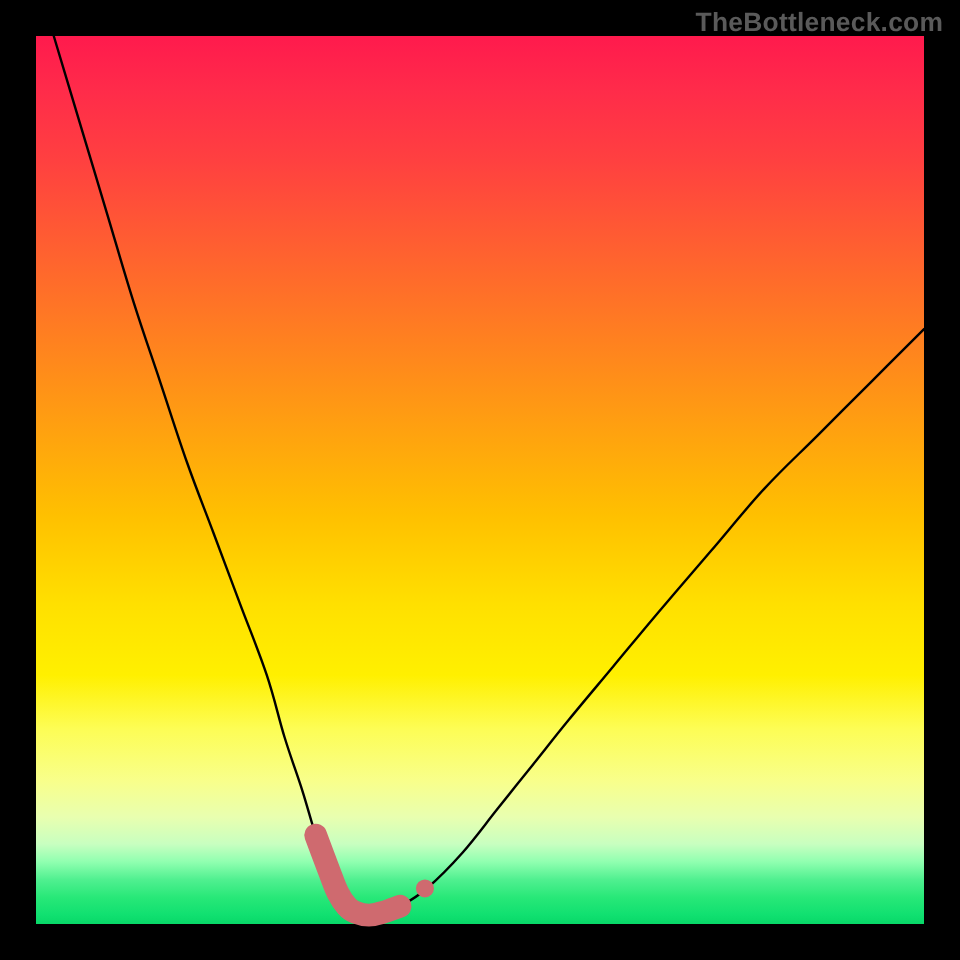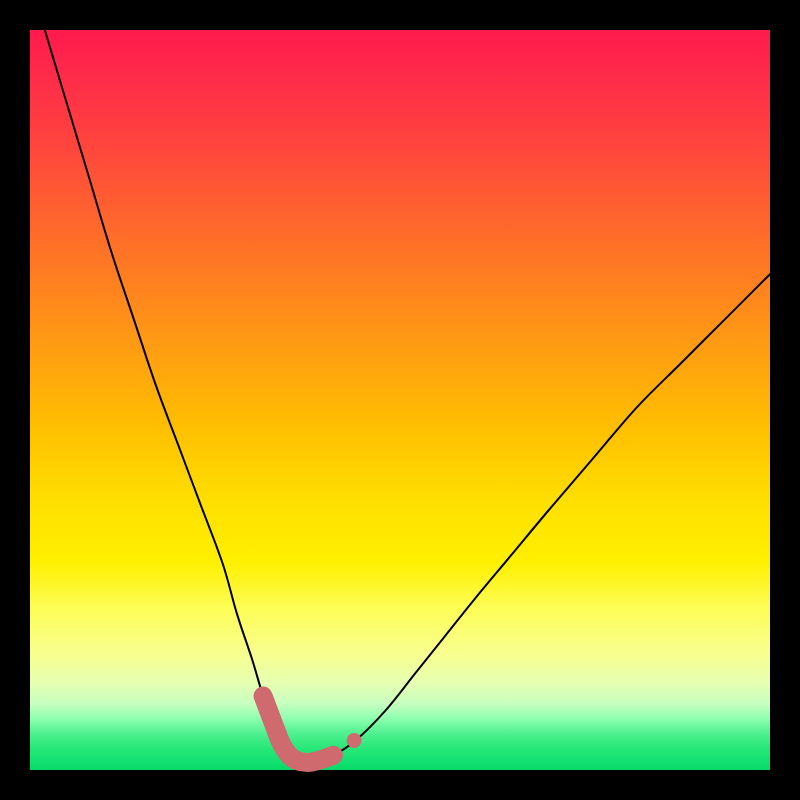--- a/index.html
+++ b/index.html
@@ -51,20 +51,21 @@
     position: absolute;
     left: 0; top: 0;
     width: 740px; height: 740px;
     overflow: visible;
   }
 </style>
 </head>
 <body>
 
 <div class="frame">
+  <div class="watermark">TheBottleneck.com</div>
   <div class="plot-area">
     <svg class="curve-layer" viewBox="0 0 740 740" preserveAspectRatio="none">
       <path id="main-curve" fill="none" stroke="#000000" stroke-width="2" stroke-linecap="round" stroke-linejoin="round" d="M 14.80 0.00 C 18.80 13.32, 29.01 47.36, 37.00 74.00 C 44.99 100.64, 51.21 121.36, 59.20 148.00 C 67.19 174.64, 73.41 196.69, 81.40 222.00 C 89.39 247.31, 95.61 264.62, 103.60 288.60 C 111.59 312.58, 117.81 332.56, 125.80 355.20 C 133.79 377.84, 140.01 393.09, 148.00 414.40 C 155.99 435.71, 162.21 452.29, 170.20 473.60 C 178.19 494.91, 185.74 512.82, 192.40 532.80 C 199.06 552.78, 201.87 567.28, 207.20 584.60 C 212.53 601.92, 217.34 614.35, 222.00 629.00 C 226.66 643.65, 229.10 654.01, 233.10 666.00 C 237.10 677.99, 240.87 686.94, 244.20 695.60 C 247.53 704.26, 248.94 708.77, 251.60 714.10 C 254.26 719.43, 256.34 722.27, 259.00 725.20 C 261.66 728.13, 263.07 729.05, 266.40 730.38 C 269.73 731.71, 273.50 732.60, 277.50 732.60 C 281.50 732.60, 283.94 731.71, 288.60 730.38 C 293.26 729.05, 296.74 728.80, 303.40 725.20 C 310.06 721.60, 316.28 718.39, 325.60 710.40 C 334.92 702.41, 344.54 692.79, 355.20 680.80 C 365.86 668.81, 374.14 657.12, 384.80 643.80 C 395.46 630.48, 403.74 620.12, 414.40 606.80 C 425.06 593.48, 432.01 584.45, 444.00 569.80 C 455.99 555.15, 467.68 541.38, 481.00 525.40 C 494.32 509.42, 503.35 498.32, 518.00 481.00 C 532.65 463.68, 546.42 447.85, 562.40 429.20 C 578.38 410.55, 590.82 394.72, 606.80 377.40 C 622.78 360.08, 635.22 348.98, 651.20 333.00 C 667.18 317.02, 679.62 304.58, 695.60 288.60 C 711.58 272.62, 732.01 252.19, 740.00 244.20"></path>
       <path id="marker-band" fill="none" stroke="#cf6a6f" stroke-width="19" stroke-linecap="round" stroke-linejoin="round" d="M 233.10 666.00 C 235.10 671.33, 240.87 686.94, 244.20 695.60 C 247.53 704.26, 248.94 708.77, 251.60 714.10 C 254.26 719.43, 256.34 722.27, 259.00 725.20 C 261.66 728.13, 263.07 729.05, 266.40 730.38 C 269.73 731.71, 273.50 732.60, 277.50 732.60 C 281.50 732.60, 283.94 731.71, 288.60 730.38 C 293.26 729.05, 300.74 726.13, 303.40 725.20"></path>
       <circle id="extra-dot" r="7.5" fill="#cf6a6f" cx="324.12" cy="710.40"></circle>
     </svg>
   </div>
 </div>
 
 </body></html>

